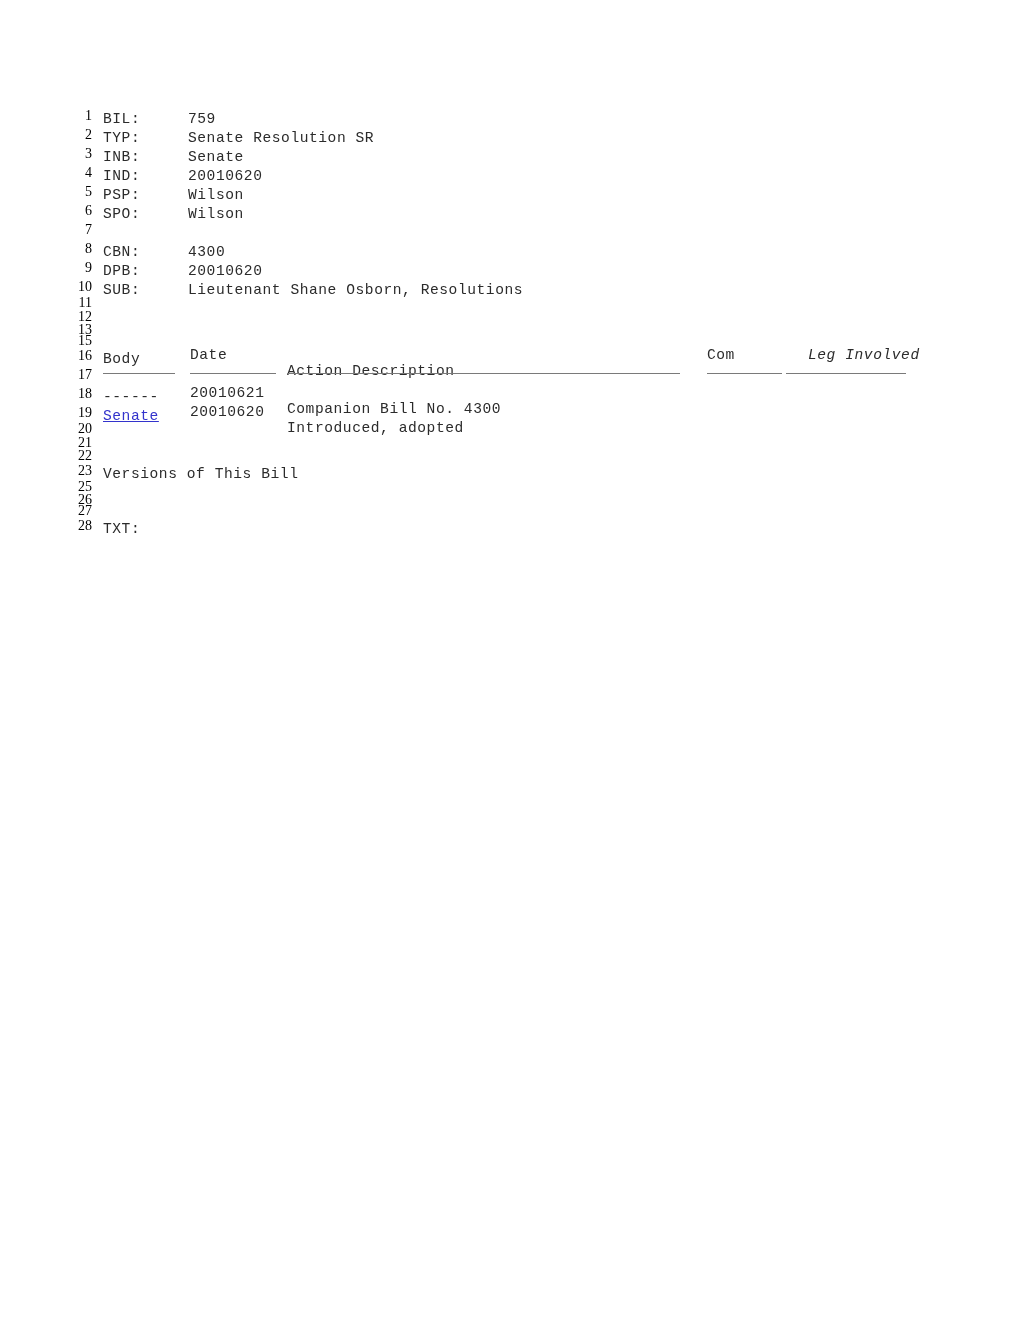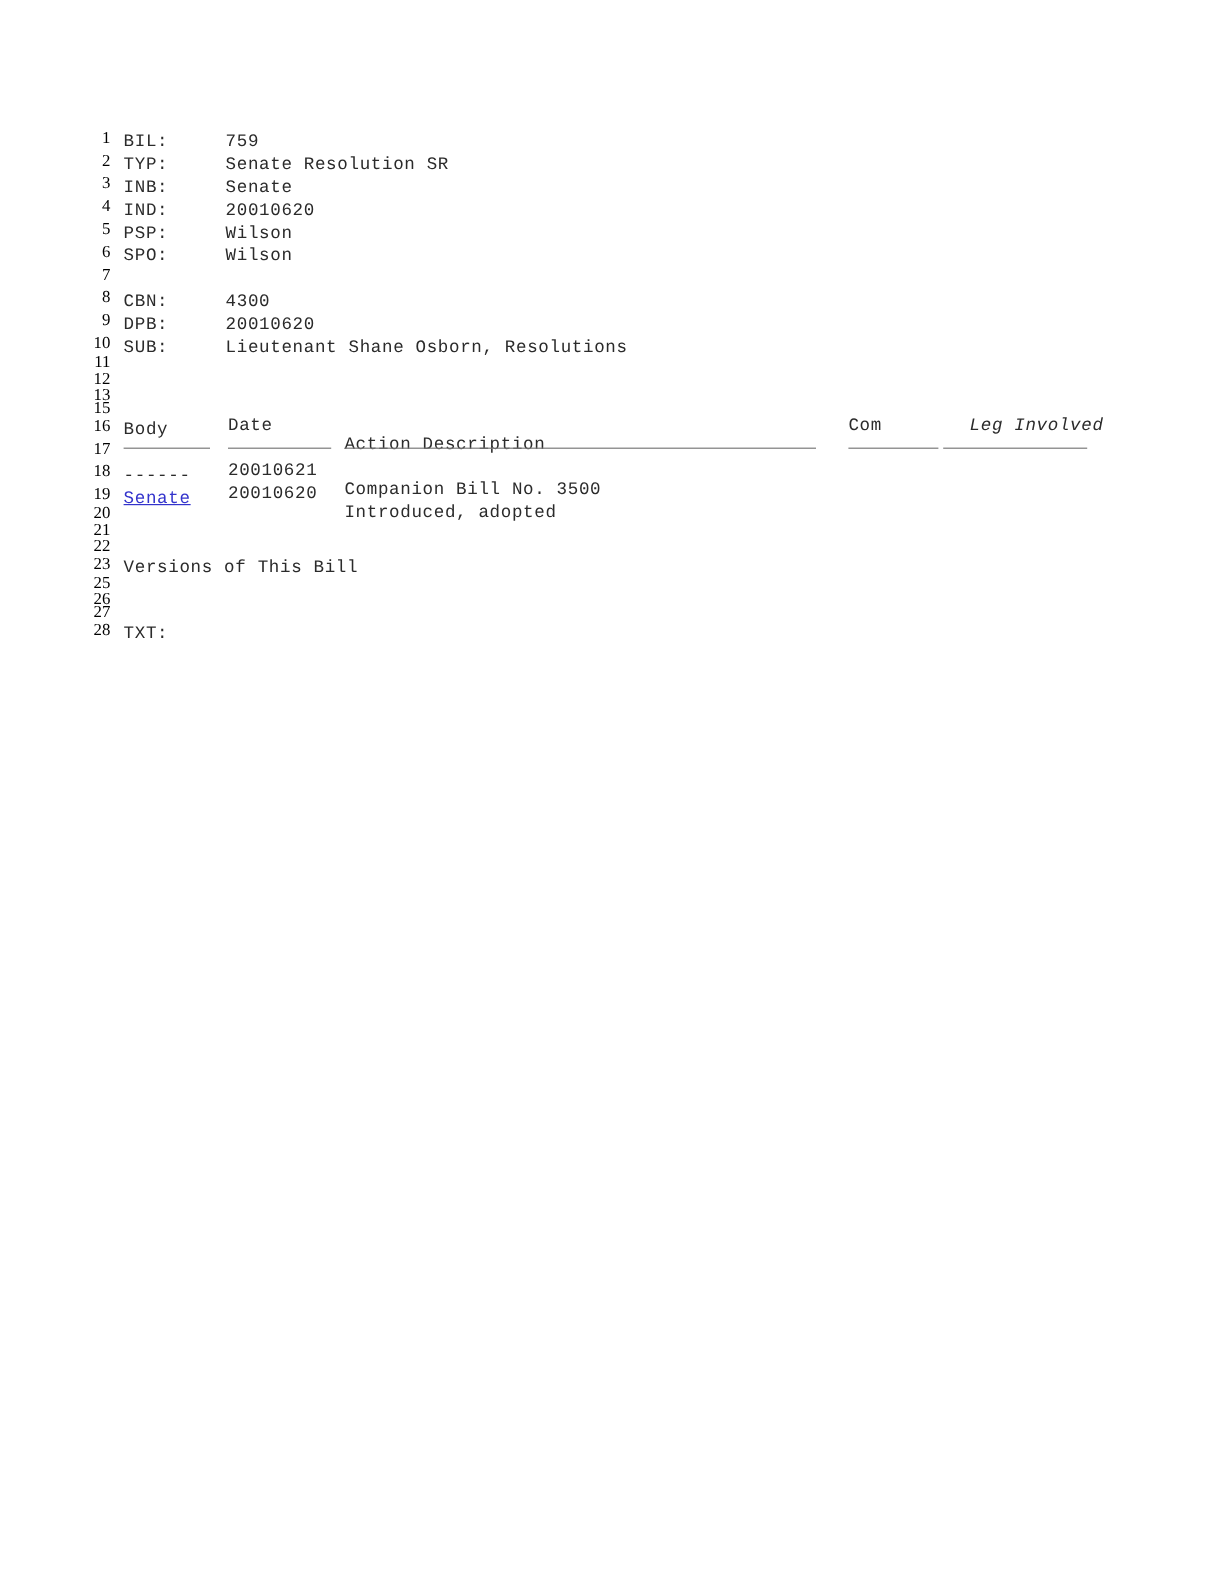--- a/index.html
+++ b/index.html
@@ -184,21 +184,21 @@
         <span class="rule action"></span>
         <span class="rule com"></span>
         <span class="rule leg"></span>
       </span>
     </div>
 
     <div class="ln-row">
       <span class="lineno">18</span>
       <span class="content">------</span>
       <span class="content col-date">20010621</span>
-      <span class="content col-action">Companion Bill No. 3500</span>
+      <span class="content col-action">Companion Bill No. 4300</span>
       <span class="content col-com"></span>
       <span class="content col-leg"></span>
     </div>
 
     <div class="ln-row">
       <span class="lineno">19</span>
       <span class="content"><a class="link" href="#">Senate</a></span>
       <span class="content col-date">20010620</span>
       <span class="content col-action">Introduced, adopted</span>
       <span class="content col-com"></span>

